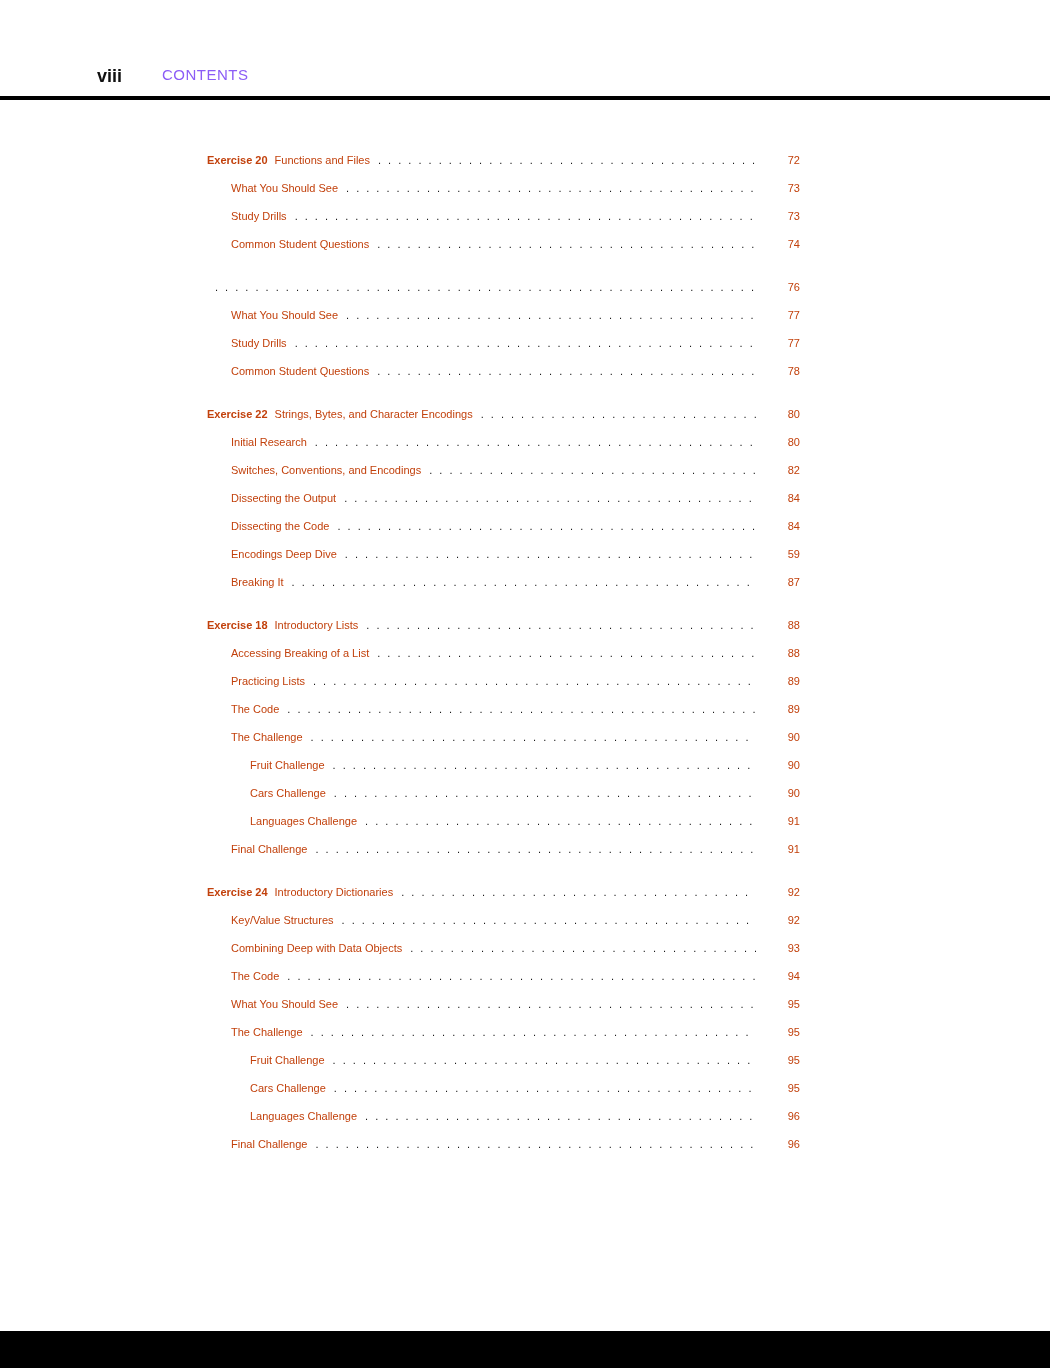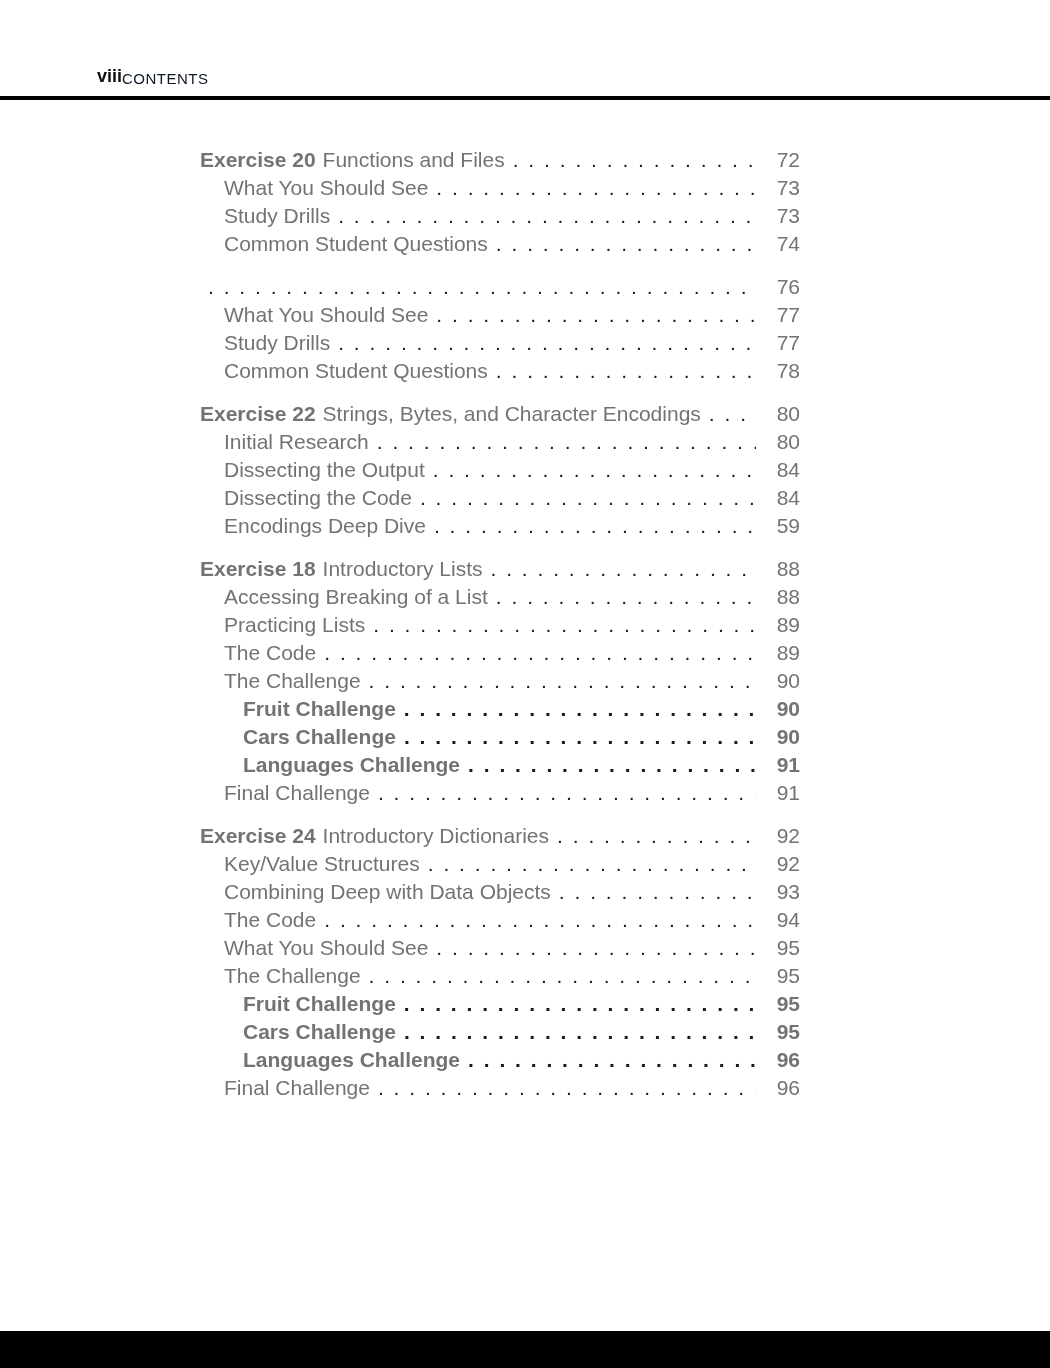--- a/index.html
+++ b/index.html
@@ -11,56 +11,58 @@
     height: 1368px;
     background: #ffffff;
     font-family: "Liberation Sans", sans-serif;
     color: #1a1a1a;
     position: relative;
     overflow: hidden;
   }
   
   .header {
     display: flex;
-    align-items: flex-end;
+    align-items: flex-start;
+    gap: 40px;
     padding: 66px 0 0 97px;
   }
   .folio {
     font-size: 18px;
     font-weight: bold;
     color: #111;
   }
   .running-head {
     font-size: 15px;
     letter-spacing: 0.5px;
-    color: #0f172a;
+    color: #8b5cf6;
   }
   .header-rule {
     width: 100%;
     height: 4px;
     background: #000;
     margin-top: 9px;
   }
   
   .toc {
     margin: 46px 0 0 200px;
     width: 600px;
   }
   .toc-section + .toc-section {
     margin-top: 15px;
   }
   .toc-row {
     display: flex;
     align-items: baseline;
-    font-size: 21px;
+    font-size: 11px;
     line-height: 28px;
-    color: #737373;
+    color: #c2410c;
+    margin-left: 7px;
   }
   .toc-row.indent-1 { padding-left: 24px; justify-content: space-between; }
-  .toc-row.indent-2 { padding-left: 43px; font-weight: bold; }
+  .toc-row.indent-2 { padding-left: 43px; }
   .entry-label b {
     font-weight: bold;
     margin-right: 7px;
   }
   .entry-label {
     white-space: nowrap;
   }
   .leader {
     flex: 1;
     overflow: hidden;
@@ -146,34 +148,44 @@
         <span class="entry-label"><b>Exercise 22</b>Strings, Bytes, and Character Encodings</span>
         <span class="leader"></span>
         <span class="pagenum">80</span>
       </div>
       <div class="toc-row indent-1">
         <span class="entry-label">Initial Research</span>
         <span class="leader"></span>
         <span class="pagenum">80</span>
       </div>
       <div class="toc-row indent-1">
+        <span class="entry-label">Switches, Conventions, and Encodings</span>
+        <span class="leader"></span>
+        <span class="pagenum">82</span>
+      </div>
+      <div class="toc-row indent-1">
         <span class="entry-label">Dissecting the Output</span>
         <span class="leader"></span>
         <span class="pagenum">84</span>
       </div>
       <div class="toc-row indent-1">
         <span class="entry-label">Dissecting the Code</span>
         <span class="leader"></span>
         <span class="pagenum">84</span>
       </div>
       <div class="toc-row indent-1">
         <span class="entry-label">Encodings Deep Dive</span>
         <span class="leader"></span>
         <span class="pagenum">59</span>
       </div>
+      <div class="toc-row indent-1">
+        <span class="entry-label">Breaking It</span>
+        <span class="leader"></span>
+        <span class="pagenum">87</span>
+      </div>
     </section>
     <section class="toc-section">
       <div class="toc-row indent-0">
         <span class="entry-label"><b>Exercise 18</b>Introductory Lists</span>
         <span class="leader"></span>
         <span class="pagenum">88</span>
       </div>
       <div class="toc-row indent-1">
         <span class="entry-label">Accessing Breaking of a List</span>
         <span class="leader"></span>

